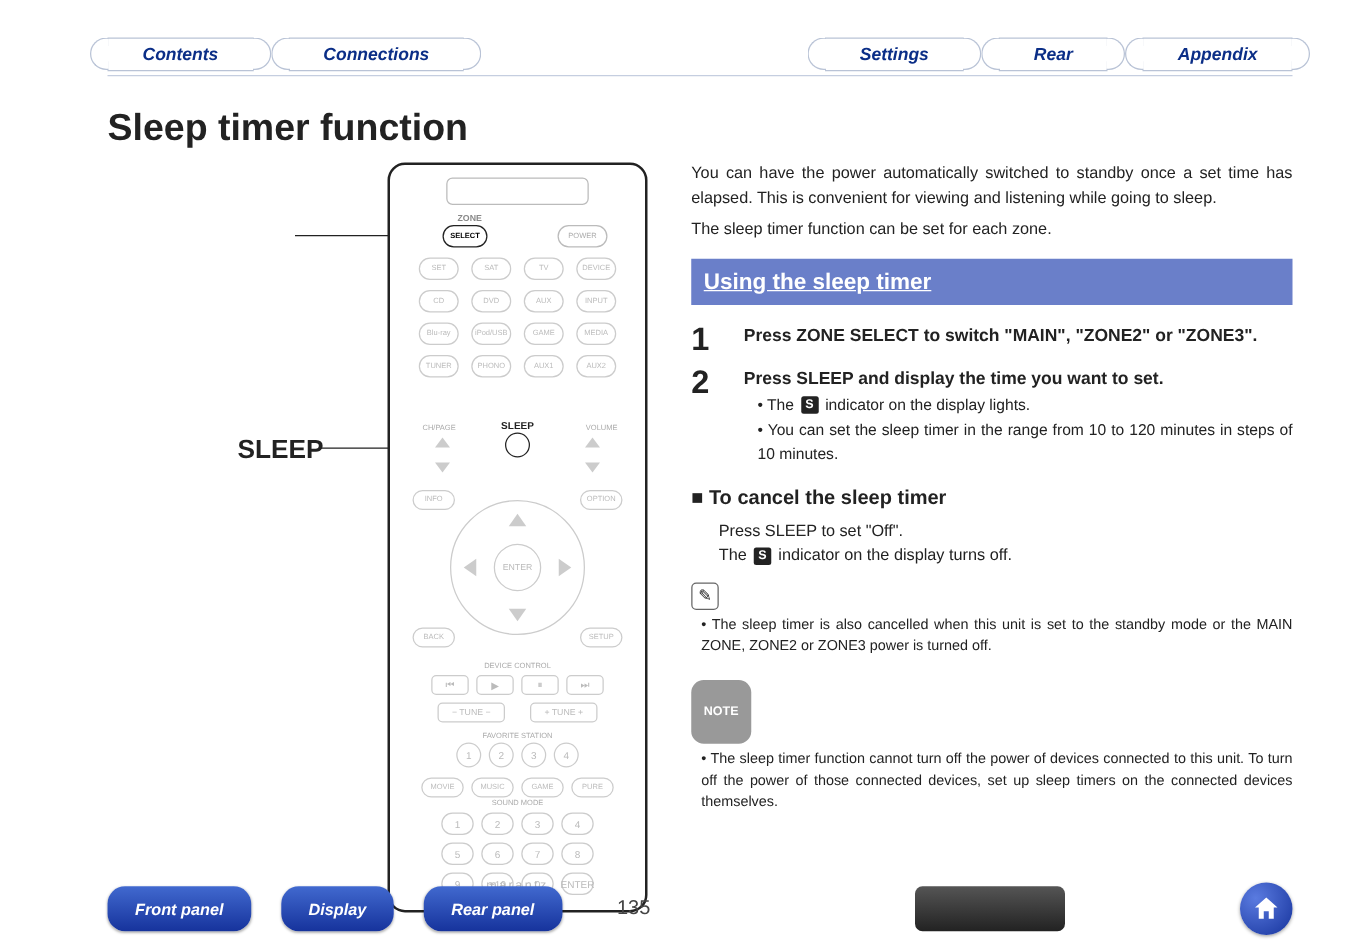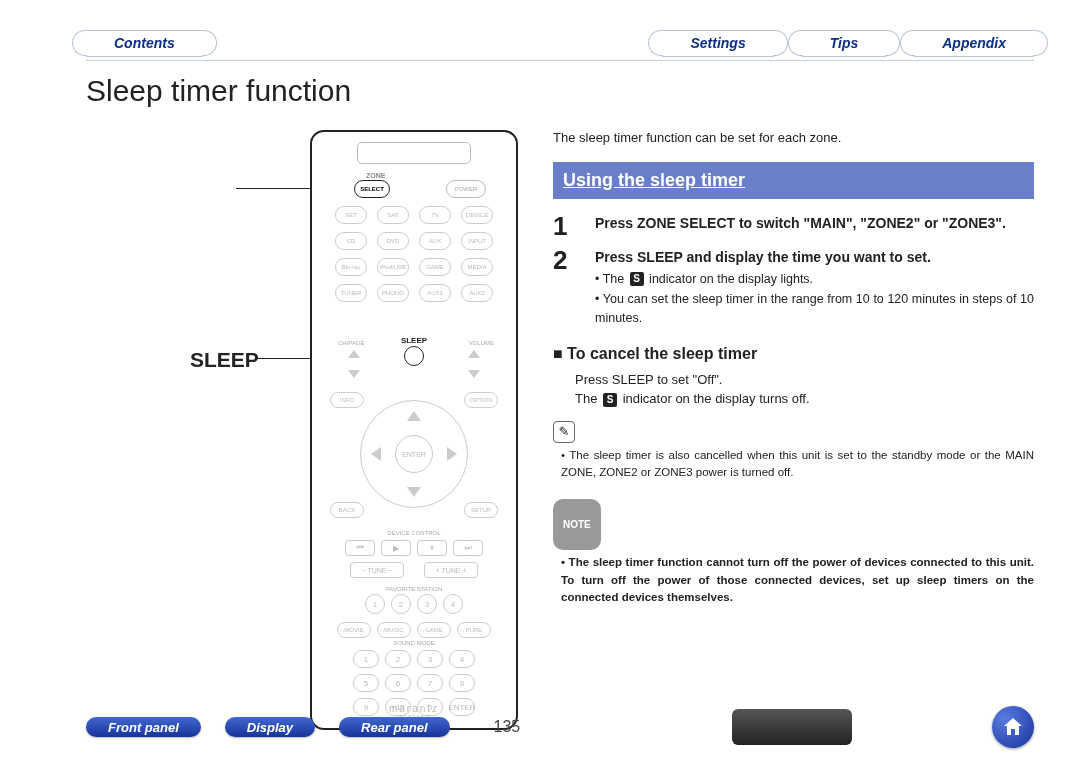--- a/index.html
+++ b/index.html
@@ -41,23 +41,23 @@
   .topnav .biggap { flex: 1; }
   .hr {
     position: absolute;
     top: 60px; left: 86px; right: 46px;
     height: 1px; background: #c5cee0;
   }
 
   
   .page-title {
     position: absolute;
-    top: 74px; left: 86px;
+    top: 86px; left: 86px;
     font-size: 30px;
-    font-weight: normal;
+    font-weight: bold;
     color: #222;
   }
 
   
   .left {
     position: absolute;
     top: 130px; left: 86px;
     width: 440px; height: 580px;
   }
   .label-zone {
@@ -186,50 +186,50 @@
     font-weight: bold;
     padding: 5px 10px;
     margin-bottom: 14px;
     text-decoration: underline;
   }
   .step { display:flex; gap:14px; margin-bottom:8px;}
   .step .num { font-size:26px; font-weight:bold; width:28px; flex-shrink:0; line-height:1;}
   .step .txt { font-weight:bold; font-size:14px; text-align:justify;}
   .step ul { list-style:none; padding-left:0;}
   .step ul li::before{ content:"• "; }
-  .step ul li { font-weight:normal; font-size:12.5px; margin-top:2px;}
+  .step ul li { font-weight:normal; font-size:12.5px; margin-top:2px;margin-left:11px;}
   .s-ind{ display:inline-block; width:14px; height:14px; background:#222; color:#fff; font-size:10px; font-weight:bold; text-align:center; line-height:14px; border-radius:2px; vertical-align:middle; margin:0 2px;}
 
   .subsection { font-weight:bold; font-size:16px; margin-top:14px; margin-bottom:4px;}
   .subsection::before{ content:"■ "; }
   .sub-body { padding-left:22px; margin-bottom:12px; font-size:13px;}
 
   .pencil-box{
     width:22px; height:22px; border:1px solid #666; border-radius:4px;
     display:flex; align-items:center; justify-content:center; font-size:13px;
     margin-top:6px; margin-bottom:4px;
   }
   .note-list{ font-size:11.5px; padding-left:8px; text-align:justify; }
   .note-list::before{ content:"• ";}
   .note-pill{
     display:inline-block; background:#999; color:#fff; font-size:10px; font-weight:bold;
     padding:18px 10px; border-radius:10px; margin-top:18px; margin-bottom:4px;
   }
-  .note-body{ font-size:11.5px; padding-left:8px; text-align:justify;font-weight:bold;}
+  .note-body{ font-size:11.5px; padding-left:8px; text-align:justify;}
   .note-body::before{ content:"• ";}
 
   
   .bottom {
     position:absolute; left:86px; right:46px; bottom:16px; height:36px;
     display:flex; align-items:center;
   }
   .pill-btn{
     background: linear-gradient(#4169cf,#16339c);
     color:#fff; font-weight:bold; font-style:italic; font-size:13px;
-    height:20px; padding:0 22px; border-radius:14px;
+    height:36px; padding:0 22px; border-radius:14px;
     display:flex; align-items:center; margin-right:24px;
     box-shadow:0 1px 2px rgba(0,0,0,.3);
   }
   .page-num{ font-size:16px; color:#444; margin-left:20px;}
   .spacer{ flex:1;}
   .grey-box{
     width:120px; height:36px; background:linear-gradient(#555,#222);
     border-radius:6px; margin-right:140px;
   }
   .home-btn{
@@ -239,24 +239,25 @@
     box-shadow:0 1px 3px rgba(0,0,0,.4);
   }
   .home-btn svg{ width:24px; height:24px;}
 </style>
 </head>
 <body>
 
 <div class="topnav">
   <div class="tab">Contents</div>
   <div class="gap"></div>
+  <div class="tab">Connections</div>
   <div class="biggap"></div>
   <div class="tab">Settings</div>
   <div class="gap"></div>
-  <div class="tab">Tips</div>
+  <div class="tab">Rear</div>
   <div class="gap"></div>
   <div class="tab">Appendix</div>
 </div>
 <div class="hr"></div>
 
 <div class="page-title">Sleep timer function</div>
 
 <div class="left">
   <div class="line-h" style="top:58px; left:150px; width:115px;"></div>
   <div class="label-sleep">SLEEP</div>
@@ -346,20 +347,21 @@
       <div class="k">ENTER</div>
     </div>
     <div class="brand">
       <span>marantz</span>
       <span class="mdl">RC023SR</span>
     </div>
   </div>
 </div>
 
 <div class="right">
+  <p class="intro">You can have the power automatically switched to standby once a set time has elapsed. This is convenient for viewing and listening while going to sleep.</p>
   <p class="intro2">The sleep timer function can be set for each zone.</p>
 
   <div class="section-head">Using the sleep timer</div>
 
   <div class="step">
     <div class="num">1</div>
     <div class="txt">Press ZONE SELECT to switch "MAIN", "ZONE2" or "ZONE3".</div>
   </div>
 
   <div class="step">

